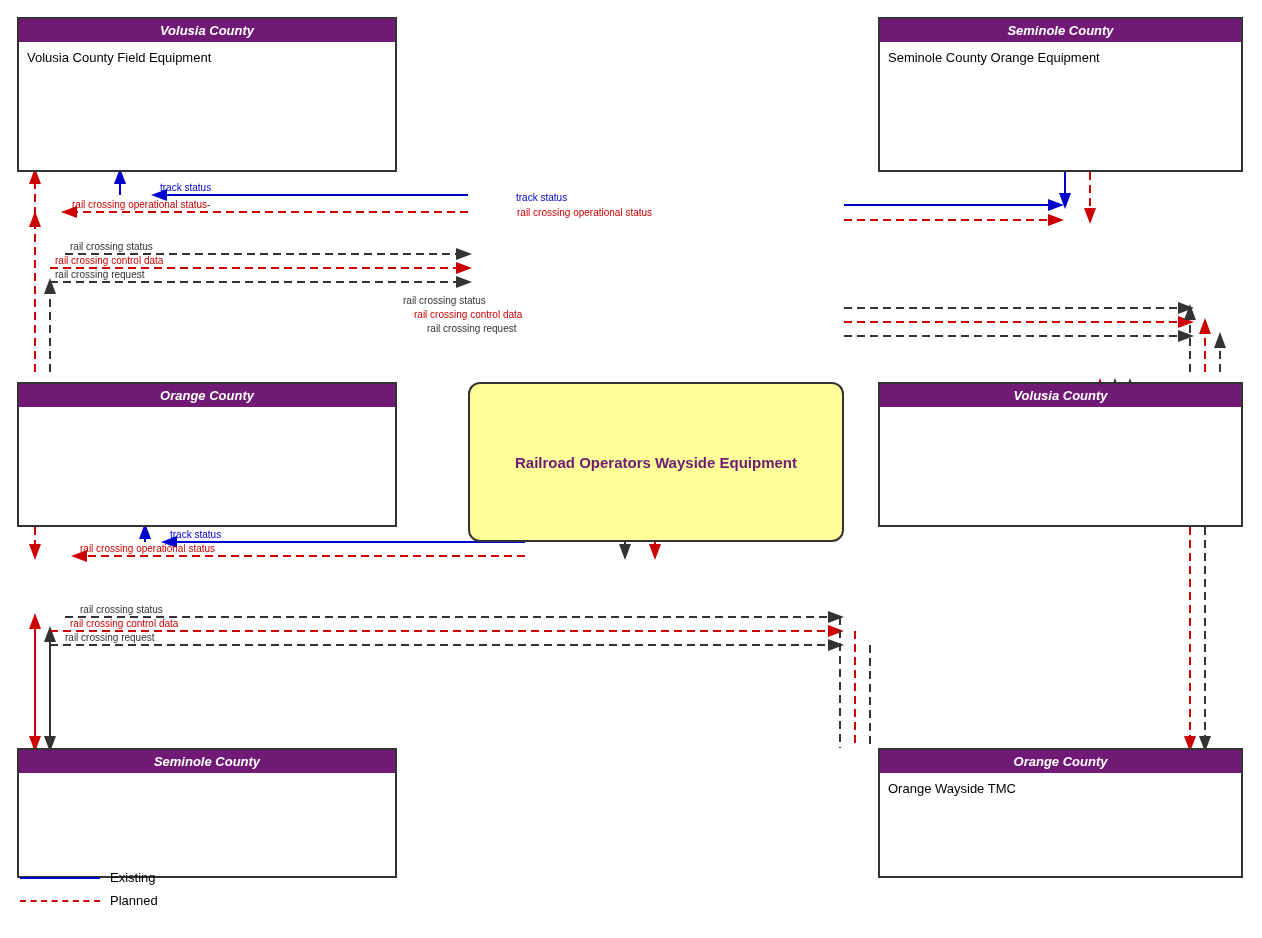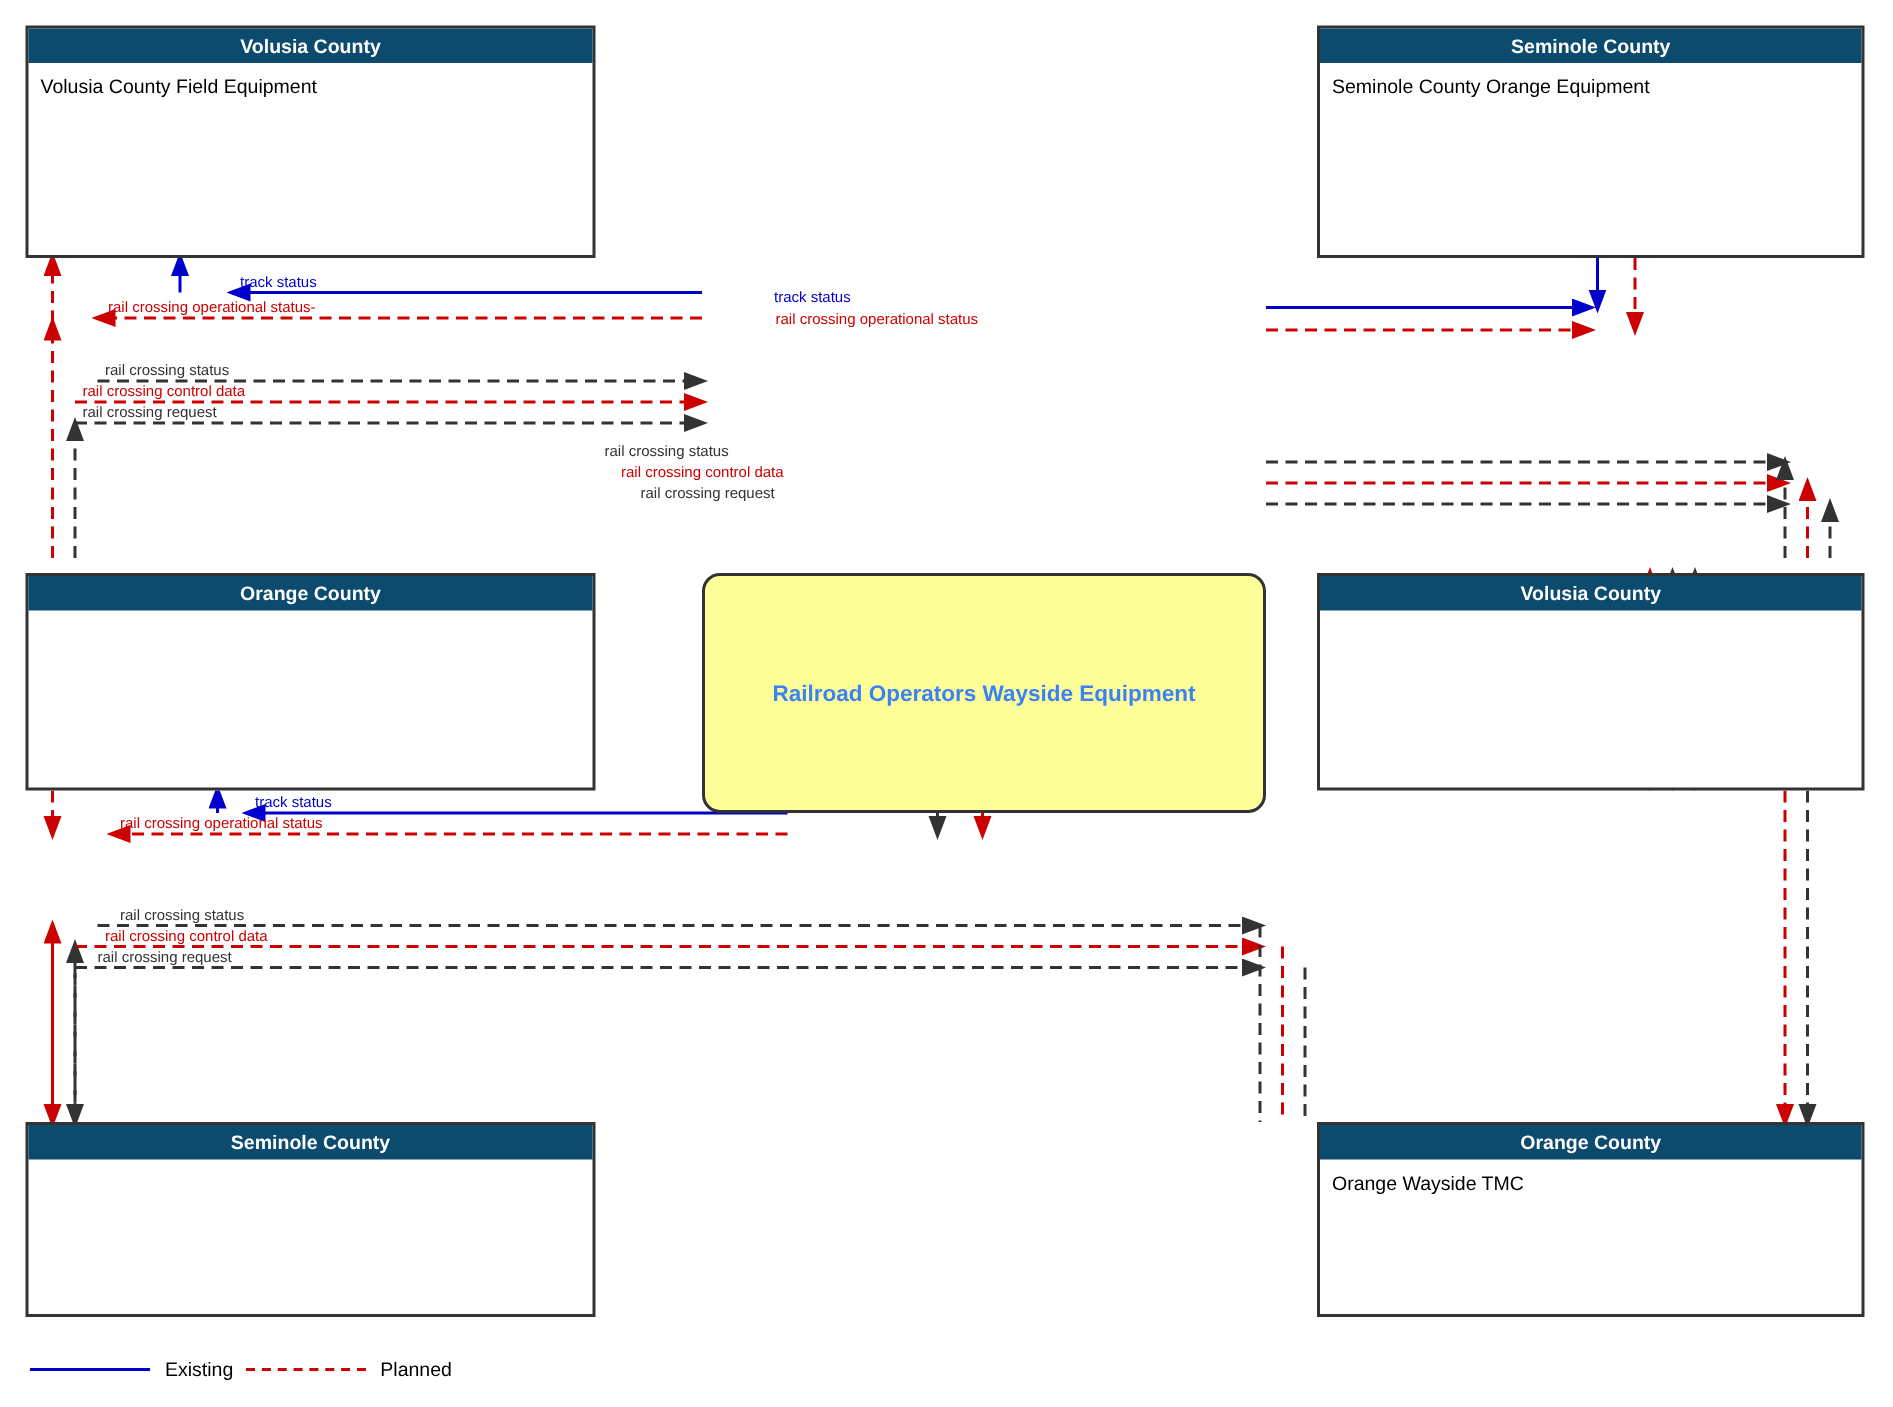--- a/index.html
+++ b/index.html
@@ -20,26 +20,27 @@
     }
 
     
     .node-box {
       position: absolute;
       border: 2px solid #333;
       background: #ffffff;
     }
 
     .node-header {
-      background: #0c4a6e;
+      background: #701a75;
       color: #ffffff;
       text-align: center;
       font-weight: bold;
       font-size: 13px;
       padding: 4px 8px;
+      font-style: italic;
     }
 
     .node-body {
       padding: 8px;
       font-size: 13px;
       font-weight: normal;
       color: #000;
       min-height: 100px;
     }
 
@@ -48,40 +49,40 @@
       position: absolute;
       border: 2px solid #333;
       border-radius: 12px;
       background: #ffff99;
       text-align: center;
       display: flex;
       align-items: center;
       justify-content: center;
       font-size: 15px;
       font-weight: bold;
-      color: #3b82f6;
+      color: #701a75;
     }
 
     
     .connections-svg {
       position: absolute;
       top: 0;
       left: 0;
       width: 1262px;
       height: 938px;
       pointer-events: none;
     }
 
     
     .legend {
       position: absolute;
-      bottom: 18px;
+      bottom: 30px;
       left: 20px;
       display: flex;
-      flex-direction: row;
+      flex-direction: column;
       gap: 8px;
     }
 
     .legend-item {
       display: flex;
       align-items: center;
       gap: 10px;
       font-size: 13px;
     }
   </style>

